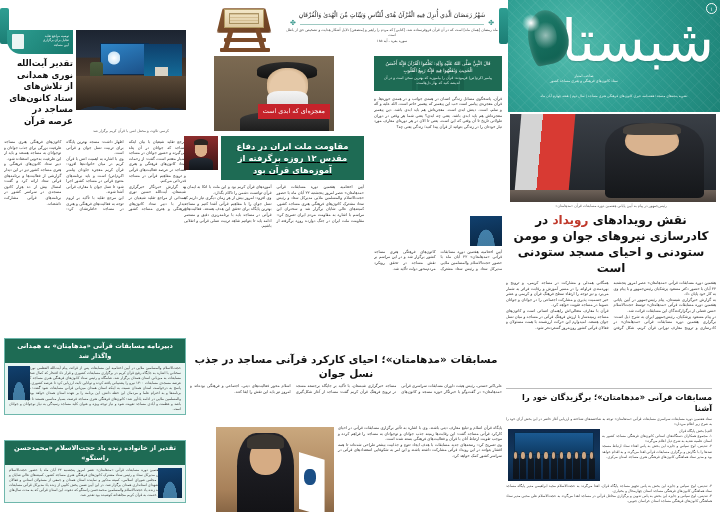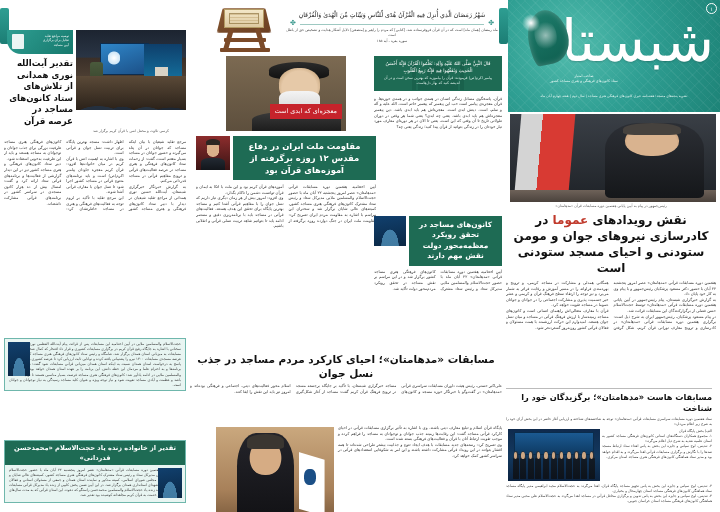--- a/index.html
+++ b/index.html
@@ -67,21 +67,21 @@
             border-radius:50%; }
   .mh-logo-spark { position:absolute; left:0; top:6px; width:18px; height:18px;
             background: radial-gradient(circle, #fff 0%, rgba(255,255,255,0) 70%); }
   .mh-sub1 { position: absolute; left: 16px; top: 74px; width: 120px; text-align: center;
              color: #eafaf6; font-size: 3.6px; line-height: 5px; }
   .mh-sub2 { position: absolute; left: 6px; top: 94px; width: 200px; text-align: center;
              color: #e6f7f3; font-size: 3.4px; line-height: 5px; }
 
   
   .col-left  { position: absolute; left: 4px;  top: 30px; width: 182px; }
-  .col-mid   { position: absolute; left: 196px; top: 56px; width: 180px; }
+  .col-mid   { position: absolute; left: 184px; top: 56px; width: 180px; }
   .col-mid2  { position: absolute; left: 374px; top: 56px; width: 128px; }
   .col-right { position: absolute; left: 506px; top: 114px; width: 210px; }
 
   
   .photo { position: relative; overflow: hidden; background: #ccc; }
   .ph-hall { background:
         linear-gradient(180deg,#1c2430 0%,#2a3545 34%,#3a2f28 35%,#6d5a45 100%); }
   .ph-hall .screen { position:absolute; left:22%; top:16%; width:44%; height:40%;
         background: linear-gradient(160deg,#2f86c9,#1b4f86); border:1px solid #0d2d4f; }
   .ph-hall .screen::after{ content:""; position:absolute; left:14%; top:22%; width:26%; height:52%;
@@ -260,61 +260,62 @@
     <div class="fa-txt three-col" style="margin-top:3px; height:228px; overflow:hidden;">
       <p>مرجع تقلید شیعیان با بیان اینکه مساجد که جوانان در آن پناه می‌گیرند و حضور جوانان در مساجد بسیار مغتنم است، گفت: از زحمات ستاد کانون‌های فرهنگی و هنری مساجد در عرصه فعالیت‌های قرآنی و ترویج مفاهیم قرآنی در مساجد قدردانی می‌کنم.</p>
       <p>به گزارش خبرنگار خبرگزاری شبستان، آیت‌الله حسین نوری همدانی از مراجع تقلید شیعیان در دیدار با دبیر ستاد کانون‌های فرهنگی و هنری مساجد کشور اظهار داشت: مسجد بهترین پایگاه برای تربیت نسل جوان و قرآنی است.</p>
       <p>وی با اشاره به اهمیت انس با قرآن کریم در میان خانواده‌ها افزود: قرآن کریم معجزه جاودان پیامبر اکرم(ص) است و باید برنامه‌های متنوع قرآنی در مساجد کشور اجرا شود تا نسل جوان با معارف قرآنی آشنا شوند.</p>
       <p>این مرجع تقلید با تأکید بر لزوم توجه به فعالیت‌های فرهنگی و هنری در مساجد خاطرنشان کرد: کانون‌های فرهنگی هنری مساجد ظرفیت بزرگی برای جذب جوانان و نوجوانان به مساجد هستند و باید از این ظرفیت به‌خوبی استفاده شود.</p>
       <p>دبیر ستاد کانون‌های فرهنگی و هنری مساجد کشور نیز در این دیدار گزارشی از فعالیت‌ها و برنامه‌های قرآنی ستاد ارائه کرد و گفت: امسال بیش از ده هزار کانون مسجدی در سراسر کشور در برنامه‌های قرآنی مشارکت داشته‌اند.</p>
     </div>
   </div>
 
   <div style="position:absolute; left:4px; top:338px; width:182px;" class="tealbox">
+    <div class="bar">دبیرنامه مسابقات قرآنی «مدهامتان» به همدانی واگذار شد</div>
     <div style="position:relative; padding:3px 4px 2px;">
       <div class="photo ph-mosque-blue" style="position:absolute; left:3px; top:3px; width:22px; height:34px;"></div>
       <div class="fa-txt-sm">حجت‌الاسلام والمسلمین ملایی در آیین اختتامیه این مسابقات پس از قرائت پیام آیت‌الله العظمی نوری همدانی طی سخنانی با اشاره به جایگاه رفیع قرآن کریم در برگزاری مسابقات کشوری و قرار داد افتخار که کمال شخصین دوره این مسابقات به میزبانی استان همدان برگزار شد. شامگاه و رئیس ستاد کانون‌های فرهنگی هنری مساجد کشور گفت: در عرصه مسجدی مسابقات ۱۴۰۰ نیرو را پشتیبانی یافته کرده و توانایی ثابت ارزیابی کرد تا عرصه کشوری رسیدند. وی در پاسخ به درخواست استان همدان نسبت به اینکه استان همدان میزبانی قرآنی مسابقات شود گفت: در عظمت این برنامه‌ها و به احترام علما و مردمان این خطه دانش، این برنامه را بر عهده استان همدان خواهد بود. حجت‌الاسلام والمسلمین ملایی در ادامه یادآور شد: کانون‌های فرهنگی هنری مساجد فرصت بسیار مناسبی هستند تا توفیقات داشته باشد و عظمت و آبادی مساجد تقویت شود و نیاز توجه ویژه و عنوان کلید مساجد رسیدگی به نیاز نوجوانان و جوانان است.</div>
     </div>
   </div>
 
   <div style="position:absolute; left:4px; top:440px; width:182px;" class="tealbox">
-    <div class="bar">تقدیر از خانواده زنده یاد حجت‌الاسلام «محمدحسن قدردانی»</div>
+    <div class="bar">تقدیر از خانواده زنده یاد حجت‌الاسلام «محمدحسن راستگو»</div>
     <div style="position:relative; padding:3px 4px;">
       <div class="photo ph-mosque-blue" style="position:absolute; right:3px; top:3px; width:24px; height:30px;"></div>
       <div class="fa-txt-sm">آیین اختتامیه هفتمین دوره مسابقات قرآنی «مدهامتان» عصر امروز پنجشنبه ۲۲ آبان ماه با حضور حجت‌الاسلام والمسلمین ملایی مدیرکل ستاد و رئیس ستاد مشترک کانون‌های فرهنگی هنری مساجد کشور، کمیته‌های عالی شایان و نایب رئیس دوم مجلس شورای اسلامی، کمیته مذکور و نماینده استان همدان و جمعی از مسئولان استانی و فعالان قرآنی در سالن شهدای استانداری همدان برگزار شد. در این آیین ضمن پخش کلیپی از زنده یاد مدیرکل قرآنی مسابقات قرآنی، از خانواده زنده یاد حجت‌الاسلام والمسلمین محمدحسن راستگو که دعوت این استان قرآنی که به مدت سال‌های فراوان در مسیر خدمت به قرآن کریم مجاهدانه کوشیده بود تقدیر شد.</div>
     </div>
   </div>
 
   <div class="col-mid">
 
     <div class="photo ph-leader" style="width:120px; height:75px; margin:0 auto;">
       <div class="robe"></div>
         <div class="turban"></div>
       <div class="head"></div>
         <div class="beard"></div>
       <div class="cap-red">معجزه‌ای که ابدی است</div>
     </div>
 
-    <div style="display:flex; gap:3px; margin-top:5px; align-items:flex-start;">
+    <div style="display:flex; gap:3px; margin-top:5px; align-items:flex-start;text-decoration:underline;">
       <div class="hl-green" style="flex:1;">مقاومت ملت ایران در دفاع مقدس ۱۲ روزه برگرفته از آموزه‌های قرآن بود</div>
       <div class="photo ph-speaker" style="width:34px; height:34px; flex:none;">
         <div class="b"></div>
           <div class="f"></div>
           <div class="h"></div>
       </div>
     </div>
 
     <div class="fa-txt two-col" style="margin-top:4px; height:126px; overflow:hidden;">
       <p>آیین اختتامیه هفتمین دوره مسابقات قرآنی «مدهامتان» عصر امروز پنجشنبه ۲۲ آبان ماه با حضور حجت‌الاسلام والمسلمین ملایی مدیرکل ستاد و رئیس ستاد مشترک کانون‌های فرهنگی هنری مساجد کشور، کمیته‌های عالی شایان برگزار شد و سخنران این مراسم با اشاره به مقاومت مردم ایران تصریح کرد: مقاومت ملت ایران در جنگ دوازده روزه برگرفته از آموزه‌های قرآن کریم بود و این ملت با اتکا به ایمان و قرآن توانست دشمن را ناکام بگذارد.</p>
       <p>وی افزود: امروز بیش از هر زمان دیگری نیاز داریم که نسل جوان را با مفاهیم قرآنی آشنا کنیم و مساجد بهترین پایگاه برای تحقق این هدف هستند. فعالیت‌های قرآنی در مساجد باید با برنامه‌ریزی دقیق و مستمر ادامه یابد تا بتوانیم شاهد تربیت نسلی قرآنی و انقلابی باشیم.</p>
     </div>
   </div>
 
   <div style="position:absolute; left:190px; top:352px; width:312px;">
-    <div class="hl-big">مسابقات «مدهامتان»؛ احیای کارکرد مردم مساجد در جذب نسل جوان</div>
+    <div class="hl-big">مسابقات «مدهامتان»؛ احیای کارکرد قرآنی مساجد در جذب نسل جوان</div>
     <div class="fa-txt three-col" style="margin-top:3px; height:40px; overflow:hidden;">
       <p>علی‌اکبر حسنی، رئیس هیئت داوران مسابقات سراسری قرآنی «مدهامتان» در گفت‌وگو با خبرنگار حوزه مسجد و کانون‌های مساجد خبرگزاری شبستان، با تأکید بر جایگاه برجسته مسجد در ترویج فرهنگ قرآن کریم گفت: مساجد از آغاز شکل‌گیری اسلام محور فعالیت‌های دینی، اجتماعی و فرهنگی بوده‌اند و امروز نیز باید این نقش را ایفا کنند.</p>
     </div>
     <div style="position:relative; margin-top:2px; height:110px; overflow:hidden;">
       <div class="photo ph-sit" style="position:absolute; left:26px; top:2px; width:118px; height:104px;">
         <div class="m"></div>
           <div class="fc"></div>
           <div class="hr"></div>
           <div class="flag"></div>
 
@@ -335,55 +336,54 @@
         <div class="min1"></div>
           <div class="min2"></div>
       </div>
       <div class="ar">قَالَ النَّبِيُّ صَلَّى اللهُ عَلَيْهِ وَآلِهِ: تَعَلَّمُوا الْقُرْآنَ فَإِنَّهُ أَحْسَنُ الْحَدِيثِ وَتَفَقَّهُوا فِيهِ فَإِنَّهُ رَبِيعُ الْقُلُوبِ</div>
       <div class="fa">پیامبر اکرم(ص) فرمودند: قرآن را بیاموزید که بهترین سخن است و در آن اندیشه کنید که بهار دل‌هاست.</div>
     </div>
 
     <div class="fa-txt" style="margin-top:5px; height:116px; overflow:hidden;">قرآن، پاسخگوی مسائل زندگی انسان در همه‌ی جوانب و در همه‌ی حوزه‌ها. و قرآن معجزه‌ی پیامبر است خب این پیغمبر که پیغمبر خاتم است، الله علیه و آله و سلم، است. دینش ابدی است. معجزه‌اش هم باید ابدی باشد. دین پیغمبر معجزه‌اش هم باید ابدی باشد. یعنی چه ابدی؟ یعنی شما هر وقتی در دوران طولانی تاریخ تا آن وقتی که این است، یعنی تا الان در هر دوره‌ای معارف مورد نیاز خودتان را در زندگی بتوانید از قرآن پیدا کنید؛ زندگی یعنی چه؟</div>
 
     <div style="display:flex; gap:3px; margin-top:4px; align-items:flex-start;">
-      <div class="hl-green" style="flex:1; font-size:7.4px; line-height:10.5px;">کانون‌های مساجد در تحقق رویکرد معظمه‌محور دولت نقش مهم دارند</div>
       <div class="photo ph-mosque-blue" style="width:32px; height:30px; flex:none;"></div>
     </div>
 
     <div class="fa-txt two-col" style="margin-top:3px; height:110px; overflow:hidden;">آیین اختتامیه هفتمین دوره مسابقات قرآنی «مدهامتان» ۲۲ آبان ماه با حضور حجت‌الاسلام والمسلمین ملایی مدیرکل ستاد و رئیس ستاد مشترک کانون‌های فرهنگی هنری مساجد کشور برگزار شد و در این مراسم بر نقش مساجد در تحقق رویکرد مردم‌محور دولت تأکید شد.</div>
   </div>
 
   <div class="col-right">
 
     <div class="photo ph-pez" style="width:206px; height:88px;">
       <div class="flag"></div>
         <div class="desk"></div>
       <div class="man"></div>
         <div class="face"></div>
         <div class="hair"></div>
     </div>
     <div class="cap-small">رئیس‌جمهور در پیام به آیین پایانی هفتمین دوره مسابقات قرآن «مدهامتان»</div>
 
     <div class="hl-plain" style="margin-top:1px;">
       <span>نقش رویداد‌های</span>
-      <span class="red">عموما</span>
+      <span class="red">رویداد</span>
       <span>در کادرسازی نیروهای جوان و مومن ستودنی و احیای مسجد ستودنی است</span>
     </div>
 
     <div class="fa-txt two-col" style="margin-top:4px; height:146px; overflow:hidden;">
       <p>هفتمین دوره مسابقات قرآنی «مدهامتان» عصر امروز پنجشنبه ۲۲ آبان با حضور دکتر مسعود پزشکیان رئیس‌جمهور و با پیام وی به کار خود پایان داد.</p>
       <p>به گزارش خبرگزاری شبستان، پیام رئیس‌جمهور در آیین پایانی هفتمین دوره مسابقات قرآنی «مدهامتان» توسط حجت‌الاسلام حسن فضلی از برگزارکنندگان این مسابقات قرائت شد.</p>
       <p>در پیام مسعود پزشکیان، رئیس‌جمهور ایران به شرح ذیل است: برگزاری هفتمین دوره مسابقات قرآنی «مدهامتان» در کادرسازی و ترویج معارف نورانی قرآن کریم، شکل گرفتن همگانی همدلی و مشارکت در مساجد کریمی، و ترویج و بهره‌مندی فراوانه را در مسیر آموزش و رقابت فراتر به شمار می‌برد و نیز توجه را ارتقاء سطح فرهنگ قرآن و کریمی و عشر خیر جسمیت پذیری و مشارکت اجتماعی را در جوانان و جوانان عموما در مساجد تقویت خواهد کرد.</p>
       <p>قرآن با معارف متعالی‌اش راهنمای انسانی است و کانون‌های مساجد زمینه‌ساز با ارزش فرهنگ قرآنی در مساجد و میان نسل جوان هستند. امیدوارم این حرکت ارزشمند با همت مسئولان و فعالان قرآنی کشور روزبه‌روز گسترده‌تر شود.</p>
     </div>
   </div>
 
   <div style="position:absolute; left:506px; top:388px; width:206px;">
     <div style="border-top:1px solid #bbb; padding-top:3px;"></div>
-    <div class="hl-lead" style="font-size:8.2px; line-height:11px;">مسابقات هاست «مدهامتان»؛ برگزیدگان خود را شناخت</div>
+    <div class="hl-lead" style="font-size:8.2px; line-height:11px;">مسابقات قرآنی «مدهامتان»؛ برگزیدگان خود را آشنا</div>
     <div class="fa-txt-sm" style="margin-top:3px;">ستاد هفتمین دوره مسابقات سراسری مسابقات قرآنی «مدهامتان» توجه به شاخصه‌های شناخته و ارزیابی آغاز حاضر در این بخش آرای خود را به شرح زیر اعلام می‌دارد:</div>
     <div style="position:relative; margin-top:2px;">
       <div class="photo ph-group" style="position:absolute; left:2px; top:0; width:92px; height:52px;">
         <div class="backdrop"></div>
         <div class="row">
           <i style="left:1%"></i>
             <i style="left:10%"></i>
             <i style="left:19%"></i>
             <i style="left:28%"></i>
           <i style="left:37%"></i>

